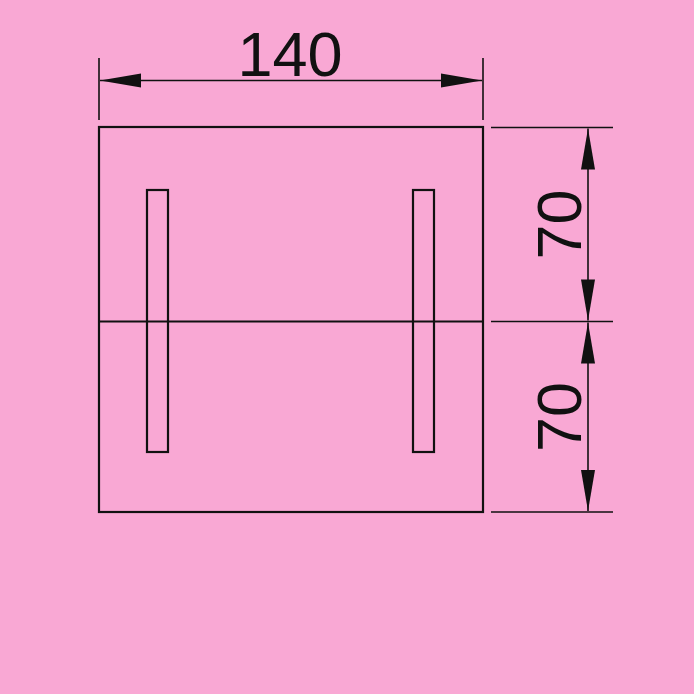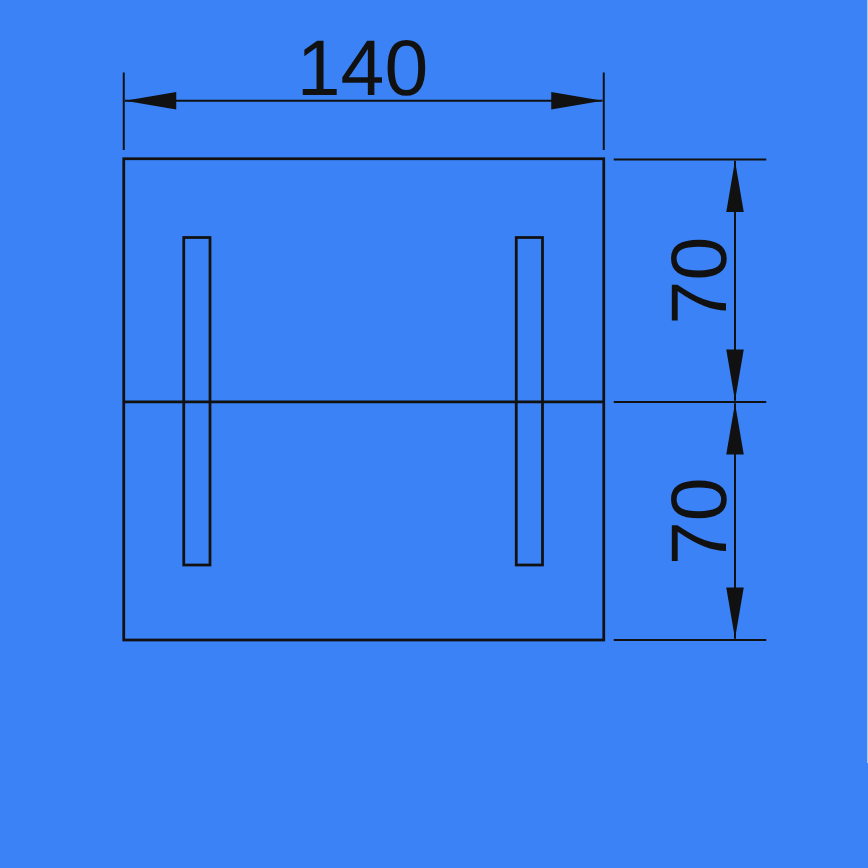--- a/index.html
+++ b/index.html
@@ -4,21 +4,21 @@
 <style>
   html, body {
     margin: 0;
     padding: 0;
     background: #ffffff;
   }
   .canvas {
     position: relative;
     width: 694px;
     height: 694px;
-    background: #3b82f6;
+    background: #f9a8d4;
     overflow: hidden;
     font-family: "Liberation Sans", sans-serif;
     text-decoration: underline;
   }
   svg { display: block; }
   .object-line {
     fill: none;
     stroke: #111111;
     stroke-width: 2.2;
   }

